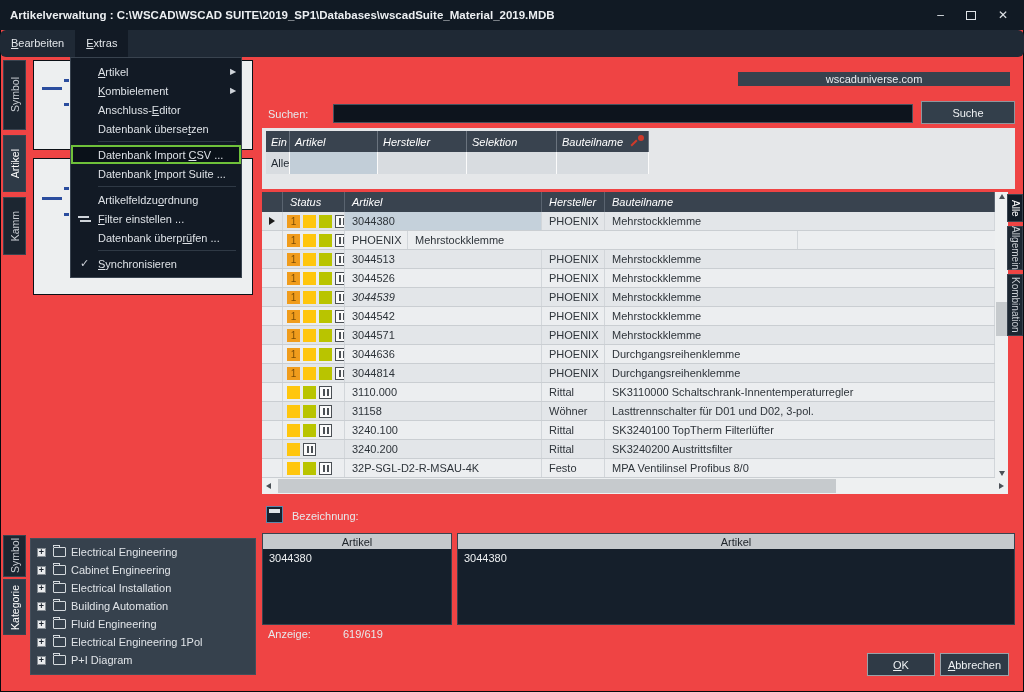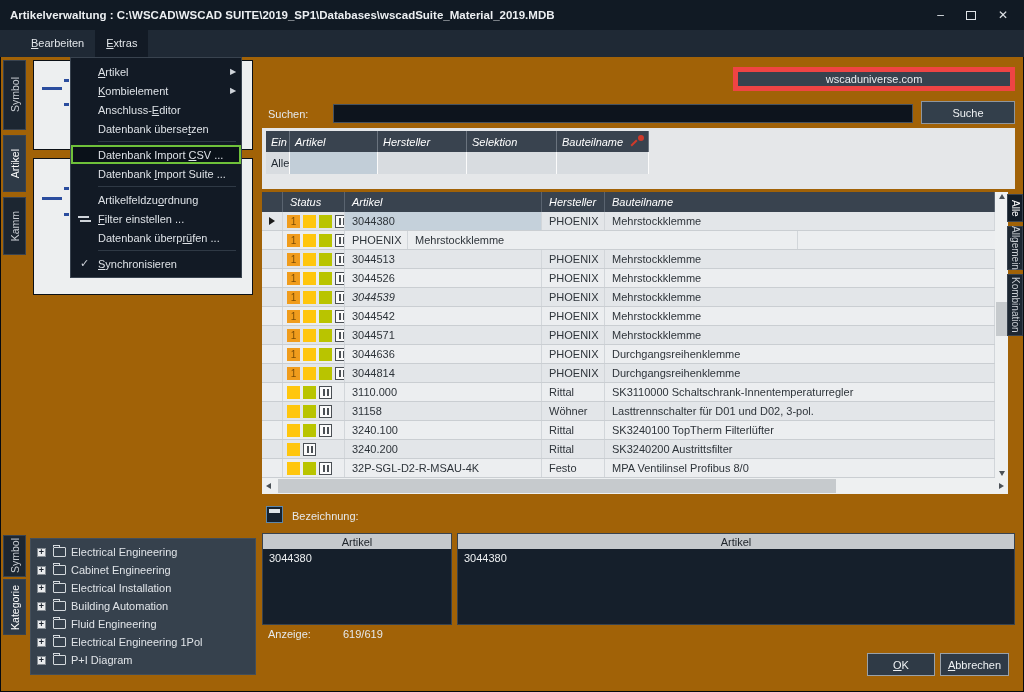--- a/index.html
+++ b/index.html
@@ -1,30 +1,30 @@
 <!DOCTYPE html>
 <html><head>
 <meta charset="utf-8">
 <style>
   html,body{margin:0;padding:0;background:#20262e;}
   *{box-sizing:border-box;}
-  .window{position:relative;width:1024px;height:692px;background:#a16207;
+  .window{position:relative;width:1024px;height:692px;background:#ef4444;
     font-family:"Liberation Sans",sans-serif;font-size:11px;color:#e6e9ec;
     overflow:hidden;box-shadow:inset 0 0 0 1px #060a0f;}
   u{text-decoration:underline;}
 
   
   .titlebar{position:absolute;left:0;top:0;right:0;height:30px;background:#111a24;display:flex;align-items:center;}
   .title{padding-left:10px;font-weight:bold;font-size:11.5px;color:#eceff2;white-space:nowrap;}
   .win-controls{margin-left:auto;display:flex;align-items:center;gap:22px;padding-right:16px;}
   .wc{color:#dfe3e7;font-size:12px;cursor:default;line-height:12px;}
   .wc-max{width:10px;height:9px;border:1px solid #dfe3e7;}
 
   
-  .menubar{position:absolute;left:0;top:30px;right:0;height:27px;background:#1f2935;display:flex;padding-left:20px;}
+  .menubar{position:absolute;left:0;top:30px;right:0;height:27px;background:#1f2935;display:flex;padding-left:0;border-radius:6px;}
   .mb-item{padding:0 11px;line-height:27px;color:#e2e6ea;}
   .mb-item.selected{background:#121a25;}
 
   
   .menu-dd{position:absolute;left:70px;top:57px;width:172px;background:#121a25;border:1px solid #39434f;z-index:50;padding:4px 0;}
   .menu-item{height:19px;display:flex;align-items:center;color:#dde1e6;position:relative;}
   .mi-gutter{width:27px;flex:none;display:flex;align-items:center;justify-content:center;color:#cfd4da;font-size:11px;}
   .mi-label{flex:1;white-space:nowrap;}
   .mi-arrow{width:16px;flex:none;font-size:8px;color:#cfd4da;text-align:center;}
   .menu-item.hl{background:#0a1119;outline:2px solid #6fc13a;outline-offset:-2px;}

